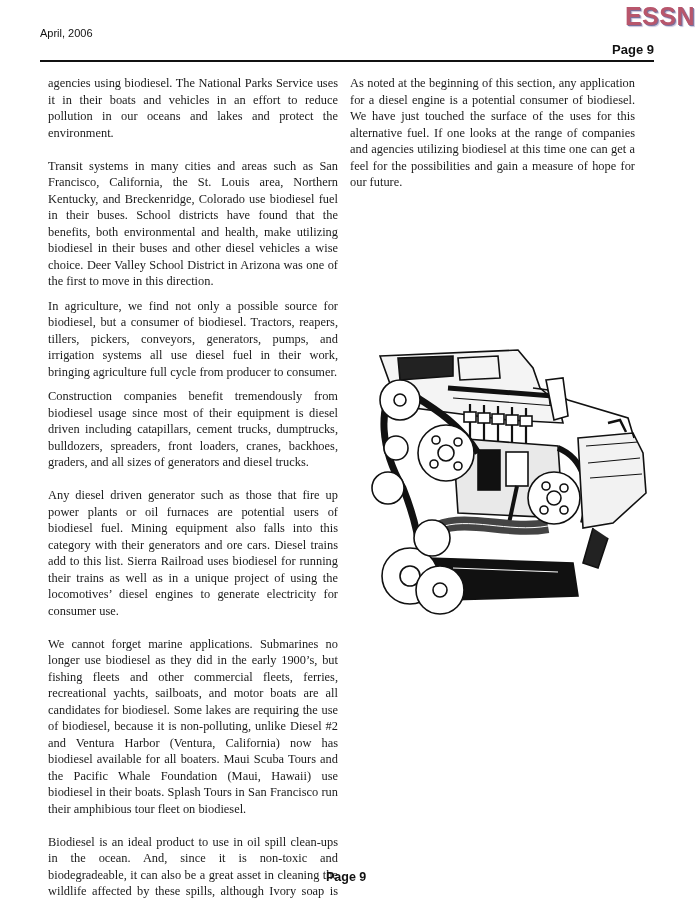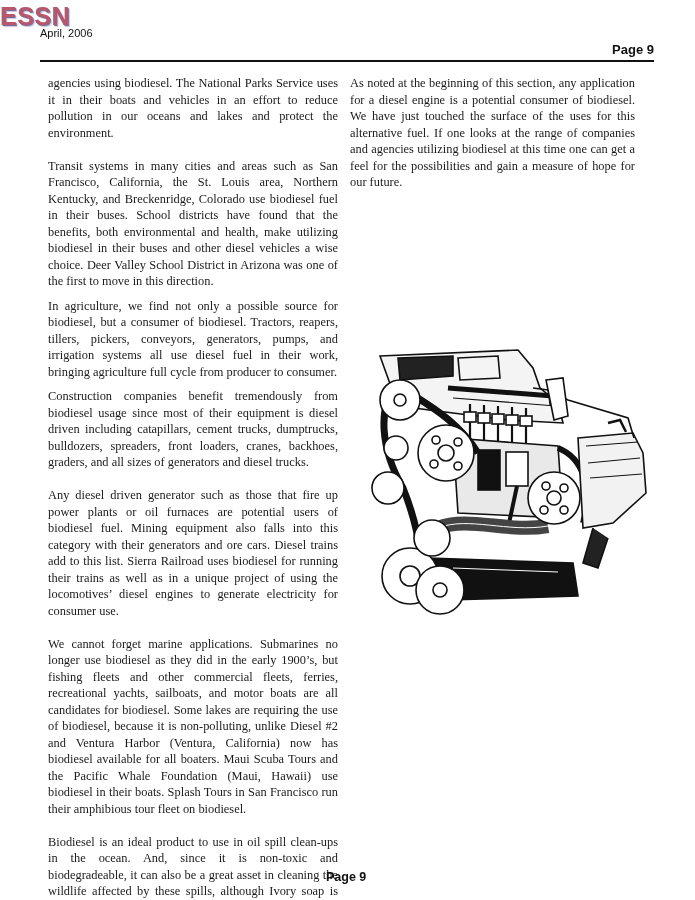--- a/index.html
+++ b/index.html
@@ -1,20 +1,20 @@
 <!DOCTYPE html>
 <html><head>
 <meta charset="utf-8">
 <style>
   html, body { margin: 0; padding: 0; background: #ffffff; }
   body { width: 695px; height: 900px; position: relative; overflow: hidden; color: #111; }
 
   .masthead {
     position: absolute; left: 0; top: 0; width: 695px; height: 32px;
-    text-align: left;
+    text-align: right;
   }
   .logo {
     display: inline-block; margin-top: 1px;
     font-family: "Liberation Sans", sans-serif; font-weight: bold;
     font-size: 25px; letter-spacing: 0.5px; line-height: 30px;
     color: #b8566c;
     text-shadow: 1px 1px 0 #7a6f9a, 2px 2px 1px #c9c4dc;
   }
 
   .header-row {

